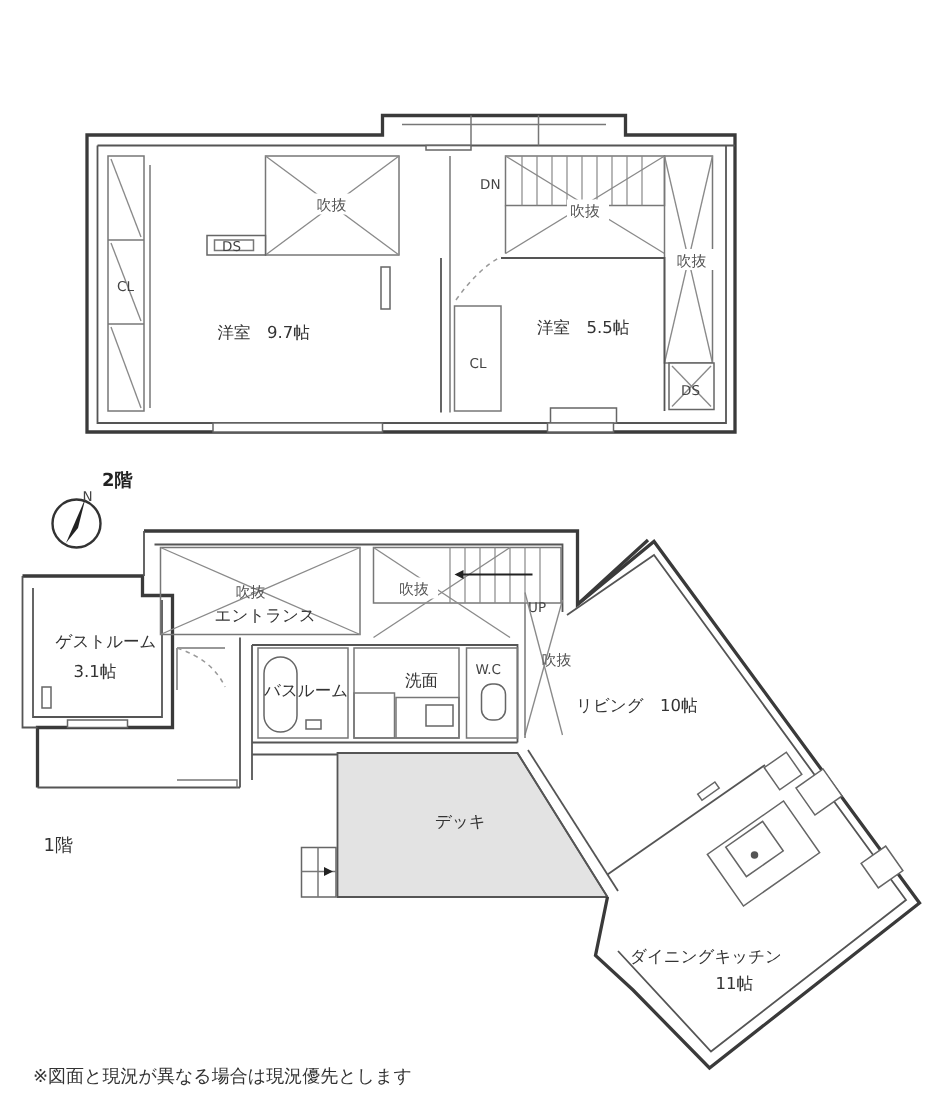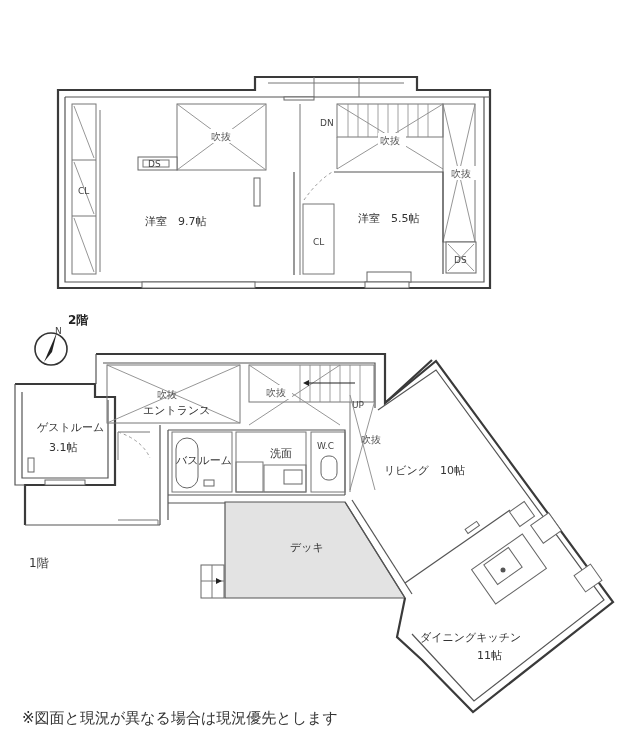--- a/index.html
+++ b/index.html
@@ -12,21 +12,21 @@
     .void { fill: none; stroke: #8a8a8a; stroke-width: 0.9; }
     .deck { fill: #e3e3e3; stroke: #555; stroke-width: 1.2; }
     .fixture { fill: #fff; stroke: #666; stroke-width: 1; }
     .door-arc { fill: none; stroke: #999; stroke-width: 1; stroke-dasharray: 3 3; }
     .stair { stroke: #888; stroke-width: 0.8; }
     .lbl { font-family: "DejaVu Sans", sans-serif; fill: #333; font-size: 11px; }
     .lbl-sm { font-family: "DejaVu Sans", sans-serif; fill: #444; font-size: 9px; }
     .lbl-void { font-family: "DejaVu Sans", sans-serif; fill: #555; font-size: 10px; }
     .floor-lbl { font-family: "DejaVu Sans", sans-serif; fill: #333; font-size: 12px; }
     .floor-lbl-bold { font-family: "DejaVu Sans", sans-serif; fill: #222; font-size: 12px; font-weight: bold; }
-    .note { position: absolute; left: 22px; top: 709px; font-size: 15px; color: #333;
+    .note { position: absolute; left: 22px; top: 709px; font-size: 12px; color: #333;
             font-family: "DejaVu Sans", sans-serif; text-align: center; }
   </style>
 </head>
 <body>
 
 <svg id="plan" viewBox="0 0 629 746" xmlns="http://www.w3.org/2000/svg">
 
   <g>
 
     <path class="wall" d="M58,90 L255,90 L255,77 L268,77 L268,77 L404,77 L404,77 L417,77 L417,90 L490,90 L490,288 L58,288 Z"></path>

